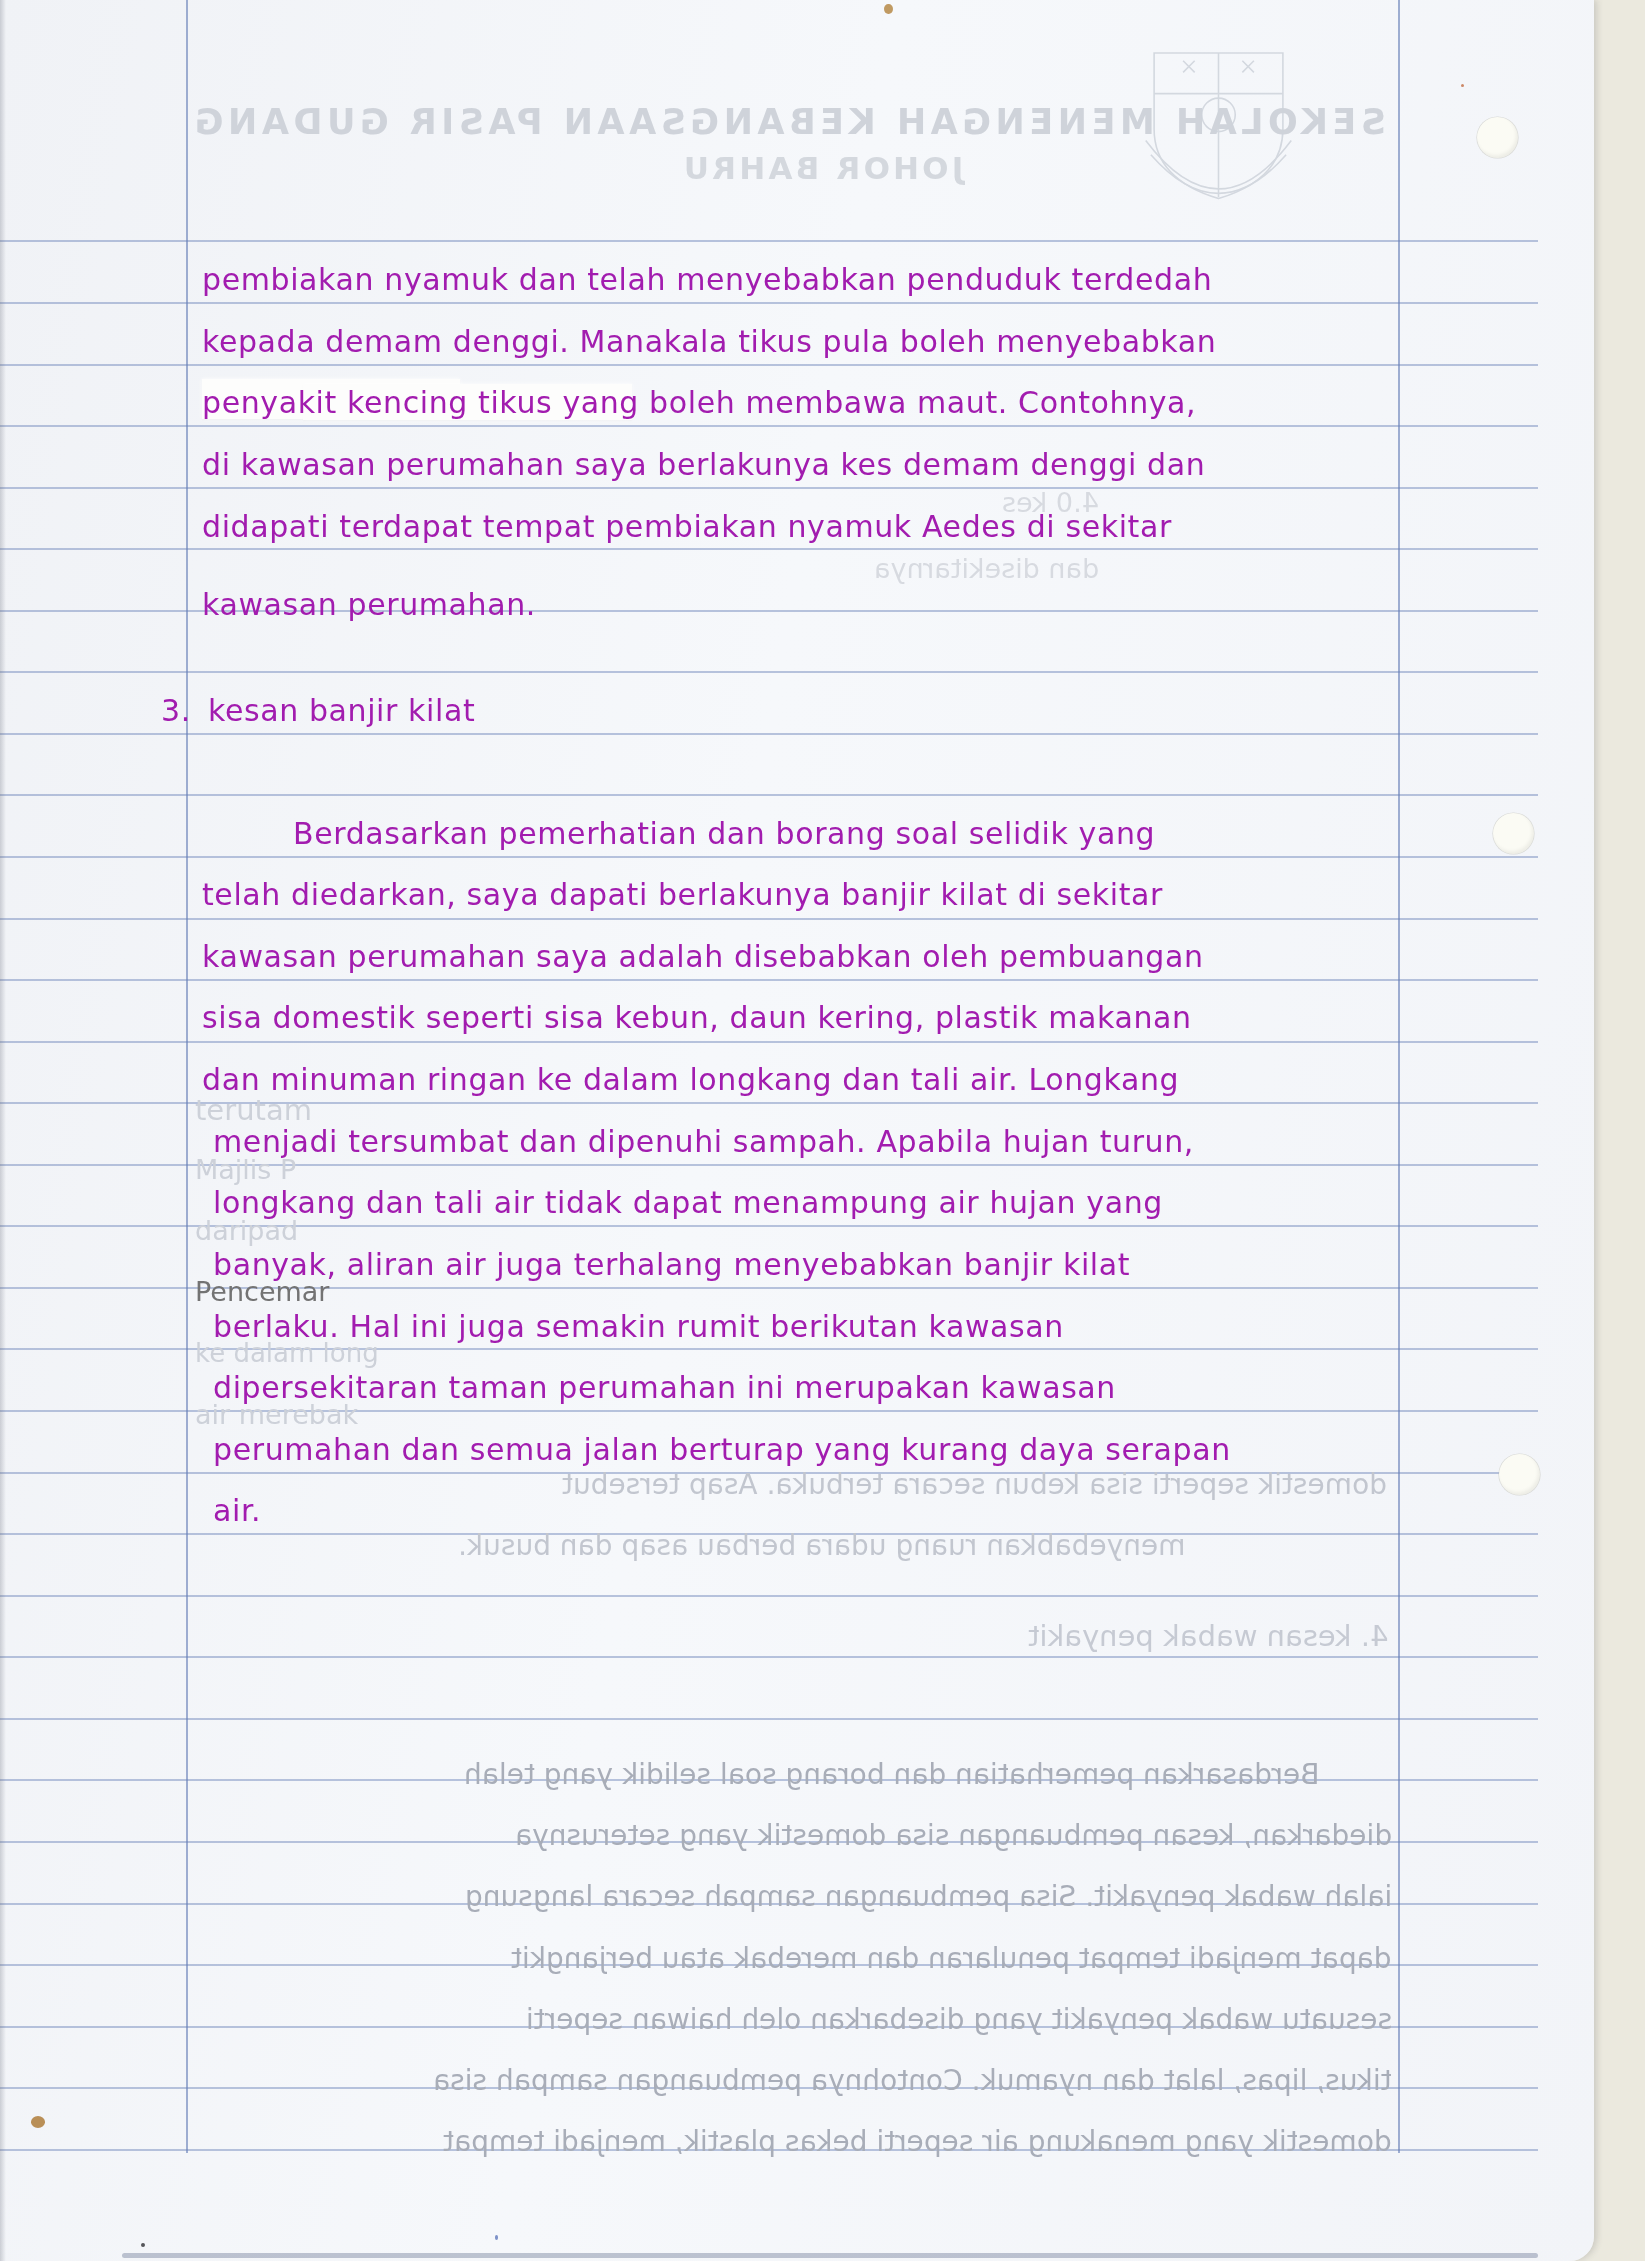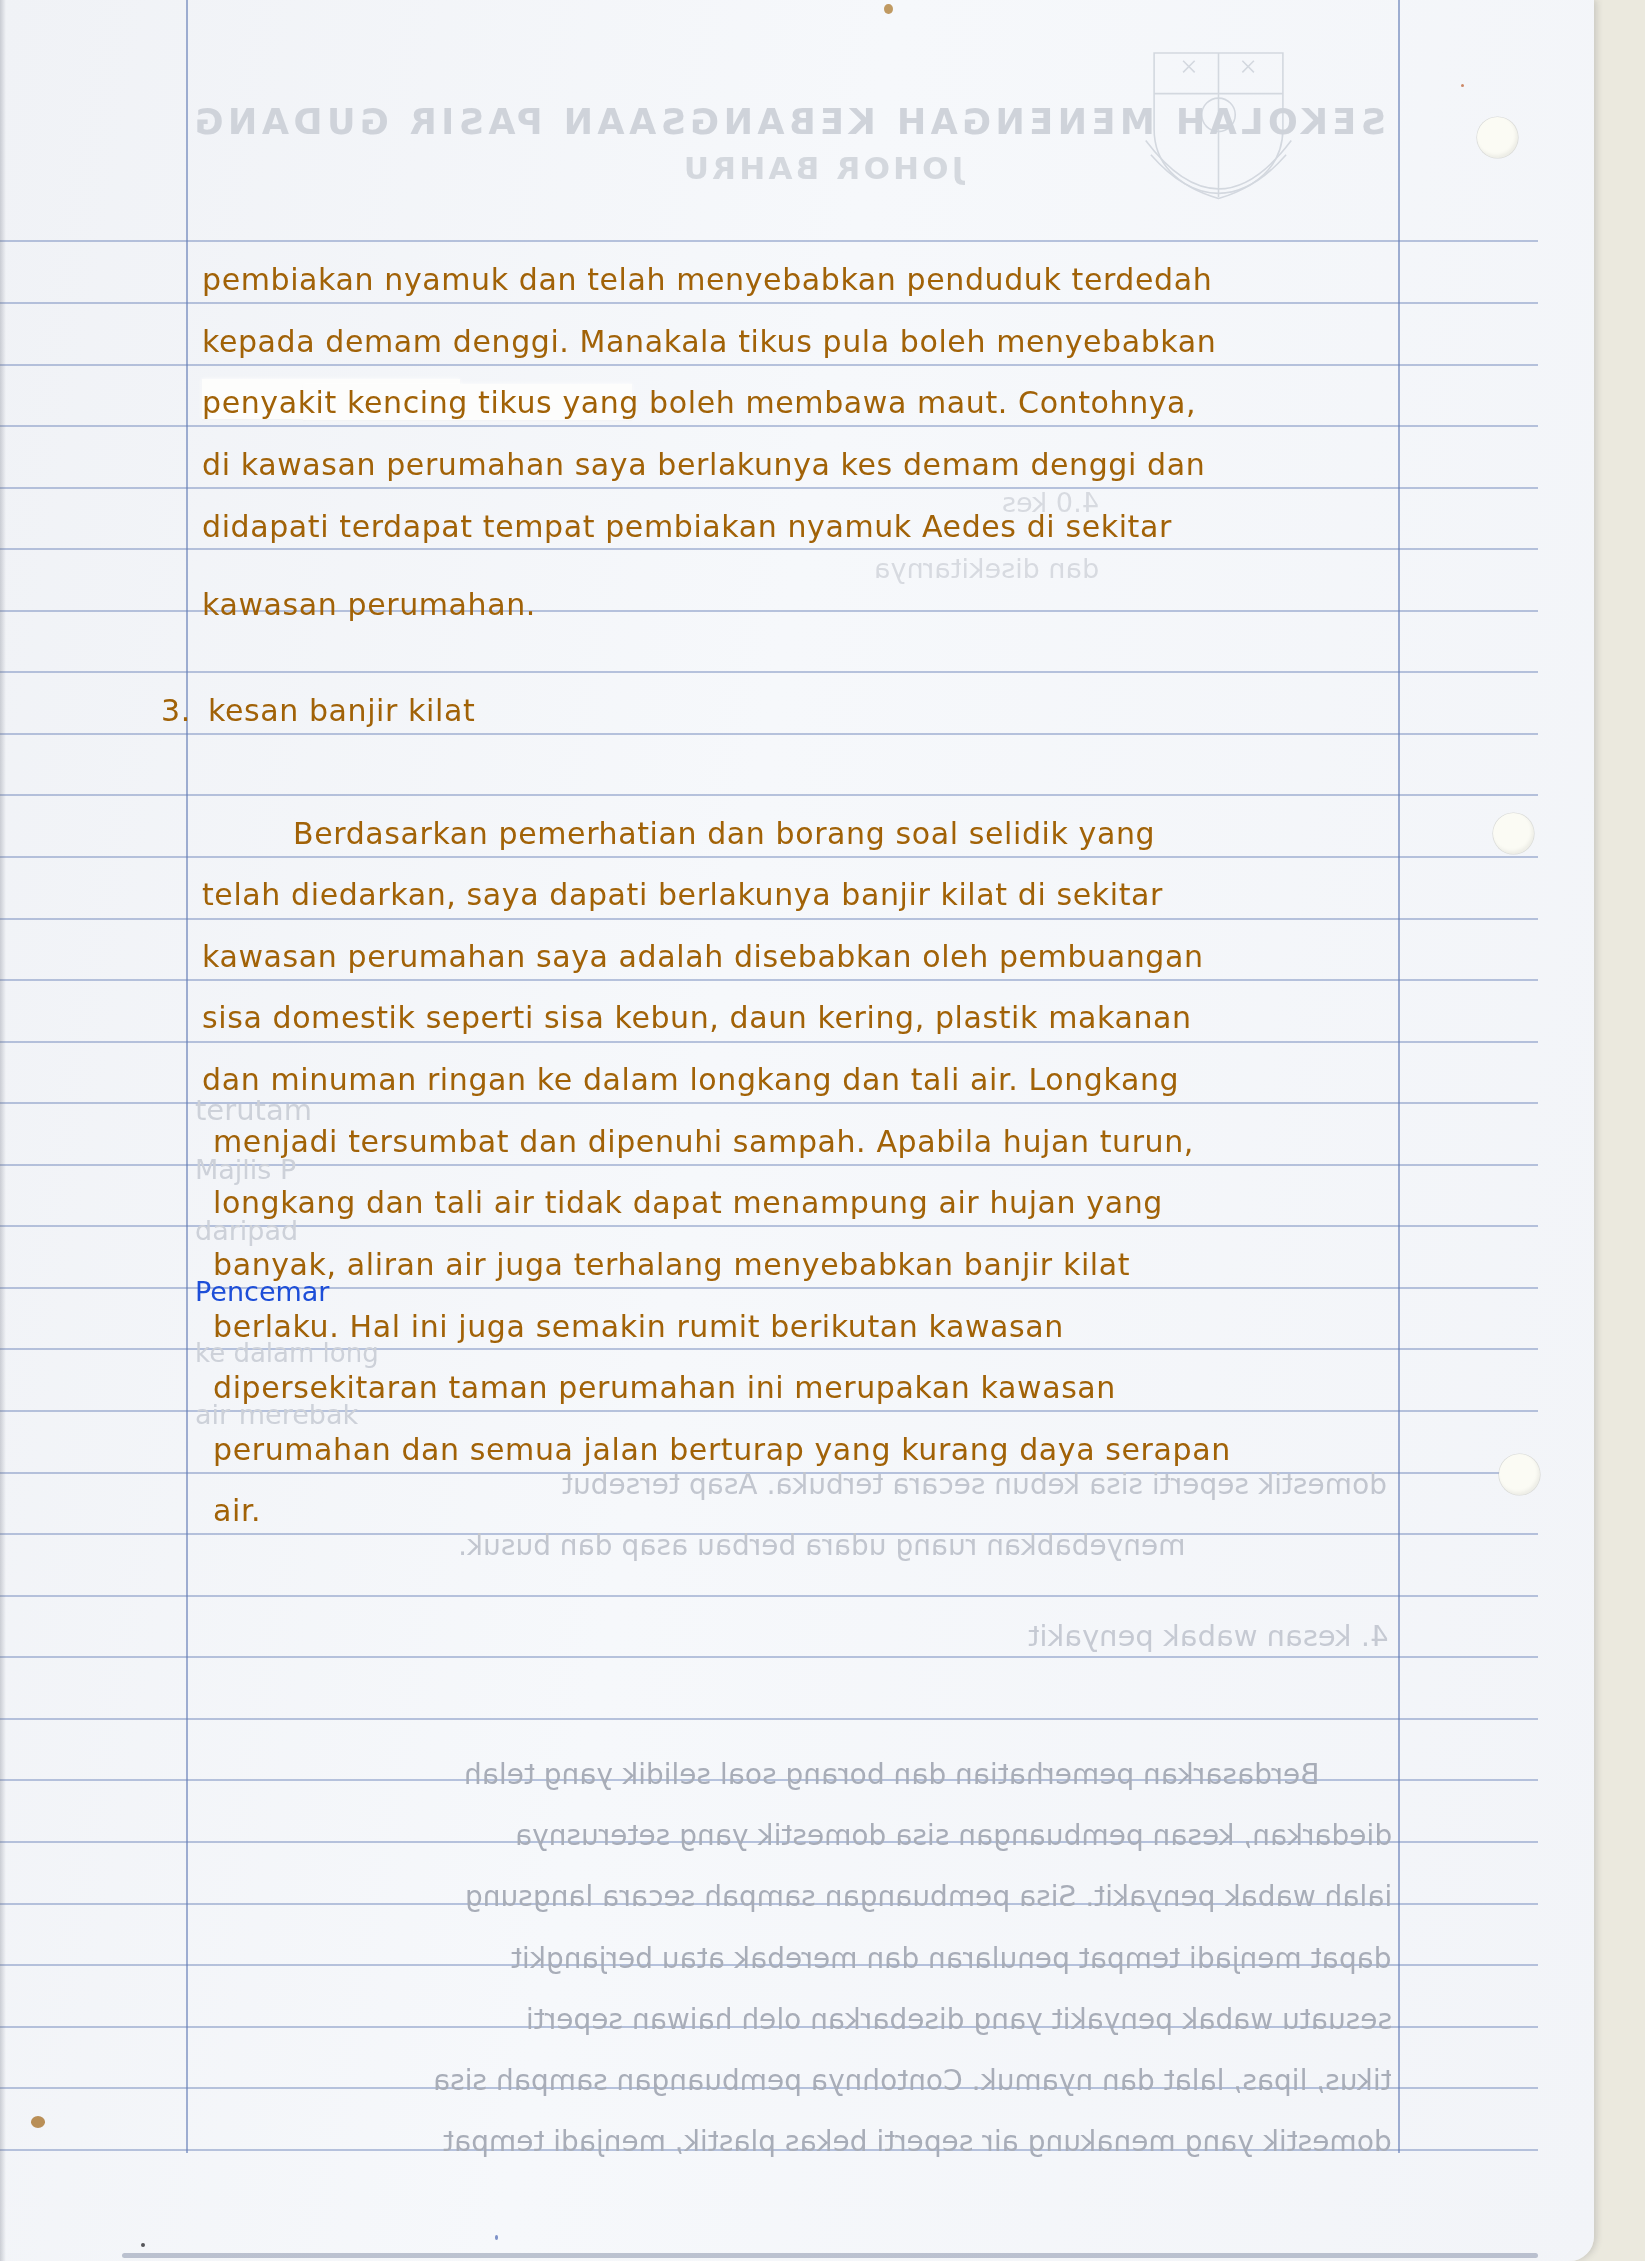--- a/index.html
+++ b/index.html
@@ -4,21 +4,21 @@
 <style>
   html,body{margin:0;padding:0;width:1645px;height:2261px;overflow:hidden;background:#ebe9de;}
   #scan{position:relative;width:1645px;height:2261px;font-family:"DejaVu Sans",sans-serif;}
   .paper{position:absolute;left:0;top:0;width:1594px;height:2261px;
          background:linear-gradient(100deg,#f0f2f6 0%,#f6f8fb 45%,#f2f4f8 100%);
          border-bottom-right-radius:24.5px;box-shadow:2.6px 0 6.4px rgba(60,60,70,.18);}
   .rule{position:absolute;left:0;width:1538px;height:1.9px;background:rgba(118,140,190,.5);}
   .vline{position:absolute;top:0;width:1.9px;height:2153px;background:rgba(104,128,184,.62);}
   .vline.left{left:186px;}
   .vline.right{left:1398px;}
-  .hw{position:absolute;font-size:30px;letter-spacing:0.6px;color:#a16207;white-space:nowrap;}
+  .hw{position:absolute;font-size:30px;letter-spacing:0.6px;color:#a21caf;white-space:nowrap;}
   .bleed{position:absolute;white-space:nowrap;}
   .mirror{transform:scaleX(-1);}
   .school{font-weight:bold;text-align:center;width:1128px;left:258px;}
   .crest{position:absolute;left:1138px;top:45px;opacity:.85;}
   .tape{position:absolute;background:#fdfdfc;box-shadow:0 0 3.9px rgba(255,255,255,.95),0 0.6px 1.3px rgba(0,0,0,.05);}
   .hole{position:absolute;width:41px;height:41px;border-radius:50%;background:#fbfbf4;
         box-shadow:0 0 0 0.6px rgba(175,175,163,.4), inset -1.9px -2.6px 3.9px rgba(0,0,0,.06);}
   .edge-left{position:absolute;left:0;top:0;width:6.4px;height:2261px;
         background:linear-gradient(90deg,rgba(100,105,120,.28),rgba(100,105,120,0));}
   .edge-bottom{position:absolute;left:122px;top:2253px;width:1416px;height:5.2px;
@@ -83,21 +83,21 @@
       <path d="M70 24 l18 18 m-18 0 l18 -18 M162 24 l18 18 m-18 0 l18 -18"></path>
     </g>
   </svg>
 
   <div class="bleed mirror" style="top:487px;right:546px;font-size:27px;color:#d7dae0;">4.0 kes</div>
   <div class="bleed mirror" style="top:553px;right:546px;font-size:27px;color:#d7dae0;">dan disekitarnya</div>
 
   <div class="bleed" style="top:1093px;left:195px;font-size:29px;color:#cdd1d9;">terutam</div>
   <div class="bleed" style="top:1154px;left:195px;font-size:27px;color:#cdd1d9;">Majlis P</div>
   <div class="bleed" style="top:1215px;left:195px;font-size:27px;color:#cdd1d9;">daripad</div>
-  <div class="bleed" style="top:1276px;left:195px;font-size:27px;color:#1d4ed8;">Pencemar</div>
+  <div class="bleed" style="top:1276px;left:195px;font-size:27px;color:#737373;">Pencemar</div>
   <div class="bleed" style="top:1338px;left:195px;font-size:26px;color:#cdd1d9;">ke dalam long</div>
   <div class="bleed" style="top:1399px;left:195px;font-size:27px;color:#cdd1d9;">air merebak</div>
 
   <div class="bleed mirror" style="top:1468px;right:258px;font-size:28px;color:#c2c6cf;">domestik seperti sisa kebun secara terbuka. Asap tersebut</div>
   <div class="bleed mirror" style="top:1529px;right:459px;font-size:28px;color:#c2c6cf;">menyebabkan ruang udara berbau asap dan busuk.</div>
 
   <div class="bleed mirror" style="top:1619px;right:257px;font-size:29px;color:#c6cad3;">4. kesan wabak penyakit</div>
 
   <div class="bleed mirror" style="top:1758px;right:326px;font-size:28px;color:#a8adb8;">Berdasarkan pemerhatian dan borang soal selidik yang telah</div>
   <div class="bleed mirror" style="top:1819px;right:253px;font-size:28px;color:#a8adb8;">diedarkan, kesan pembuangan sisa domestik yang seterusnya</div>

